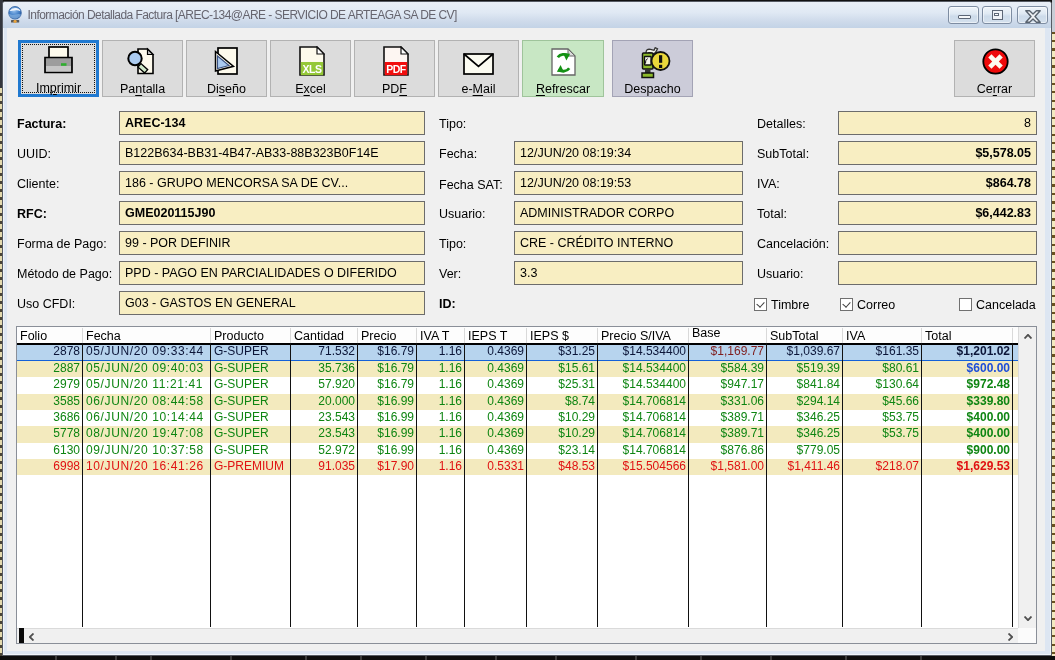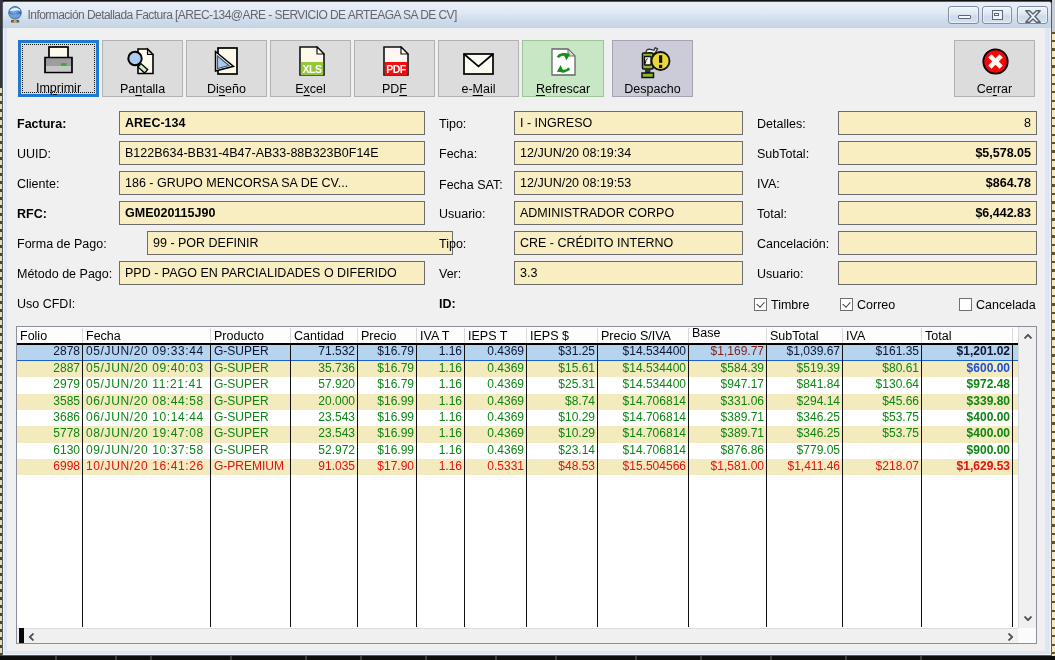--- a/index.html
+++ b/index.html
@@ -191,31 +191,31 @@
     <div class="flabel" style="left:10px;top:119px;">UUID:</div>
     <div class="flabel" style="left:10px;top:149px;">Cliente:</div>
     <div class="flabel b" style="left:10px;top:179px;">RFC:</div>
     <div class="flabel" style="left:10px;top:209px;">Forma de Pago:</div>
     <div class="flabel" style="left:10px;top:239px;">Método de Pago:</div>
     <div class="flabel" style="left:10px;top:269px;">Uso CFDI:</div>
     <div class="field b" style="left:112px;top:83px;width:306px;">AREC-134</div>
     <div class="field" style="left:112px;top:113px;width:306px;">B122B634-BB31-4B47-AB33-88B323B0F14E</div>
     <div class="field" style="left:112px;top:143px;width:306px;">186 - GRUPO MENCORSA SA DE CV...</div>
     <div class="field b" style="left:112px;top:173px;width:306px;">GME020115J90</div>
-    <div class="field" style="left:112px;top:203px;width:306px;margin-left:28px;">99 - POR DEFINIR</div>
+    <div class="field" style="left:112px;top:203px;width:306px;">99 - POR DEFINIR</div>
     <div class="field" style="left:112px;top:233px;width:306px;">PPD - PAGO EN PARCIALIDADES O DIFERIDO</div>
+    <div class="field" style="left:112px;top:263px;width:306px;">G03 - GASTOS EN GENERAL</div>
 
     <div class="flabel" style="left:432px;top:89px;">Tipo:</div>
     <div class="flabel" style="left:432px;top:119px;">Fecha:</div>
     <div class="flabel" style="left:432px;top:150px;">Fecha SAT:</div>
     <div class="flabel" style="left:432px;top:179px;">Usuario:</div>
     <div class="flabel" style="left:432px;top:209px;">Tipo:</div>
     <div class="flabel" style="left:432px;top:239px;">Ver:</div>
     <div class="flabel b" style="left:432px;top:269px;">ID:</div>
-    <div class="field" style="left:507px;top:83px;width:229px;">I - INGRESO</div>
     <div class="field" style="left:507px;top:113px;width:229px;">12/JUN/20 08:19:34</div>
     <div class="field" style="left:507px;top:143px;width:229px;">12/JUN/20 08:19:53</div>
     <div class="field" style="left:507px;top:173px;width:229px;">ADMINISTRADOR CORPO</div>
     <div class="field" style="left:507px;top:203px;width:229px;">CRE - CRÉDITO INTERNO</div>
     <div class="field" style="left:507px;top:233px;width:229px;">3.3</div>
 
     <div class="flabel" style="left:750px;top:89px;">Detalles:</div>
     <div class="flabel" style="left:750px;top:119px;">SubTotal:</div>
     <div class="flabel" style="left:750px;top:149px;">IVA:</div>
     <div class="flabel" style="left:750px;top:179px;">Total:</div>

